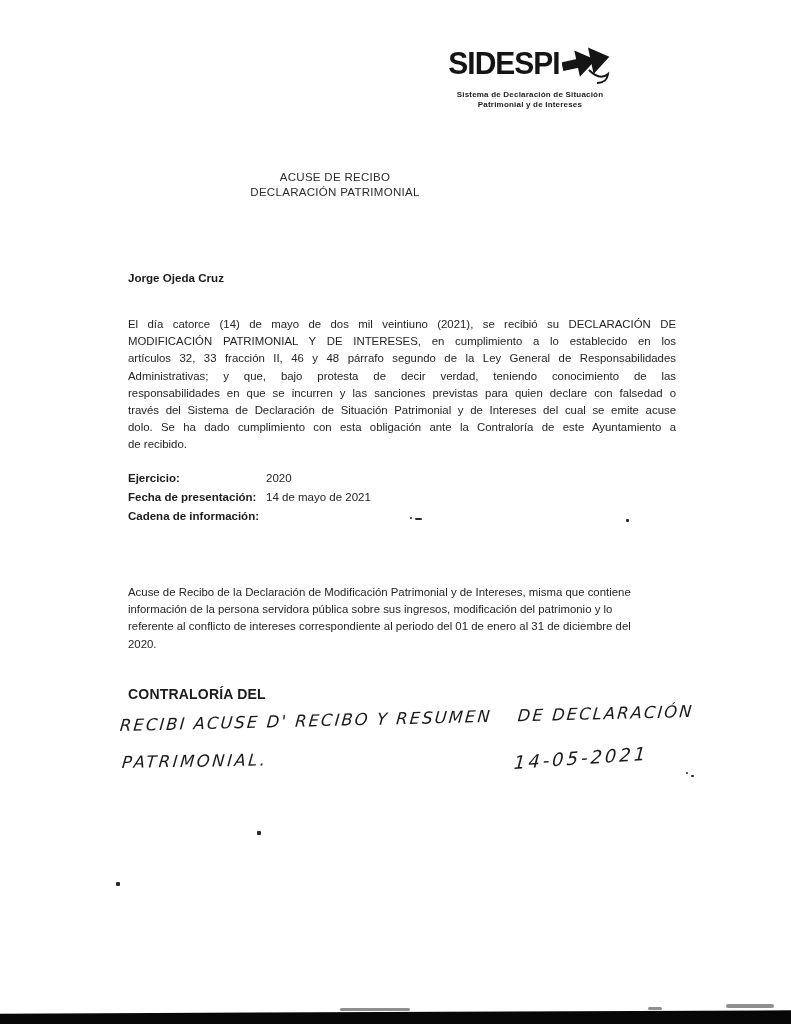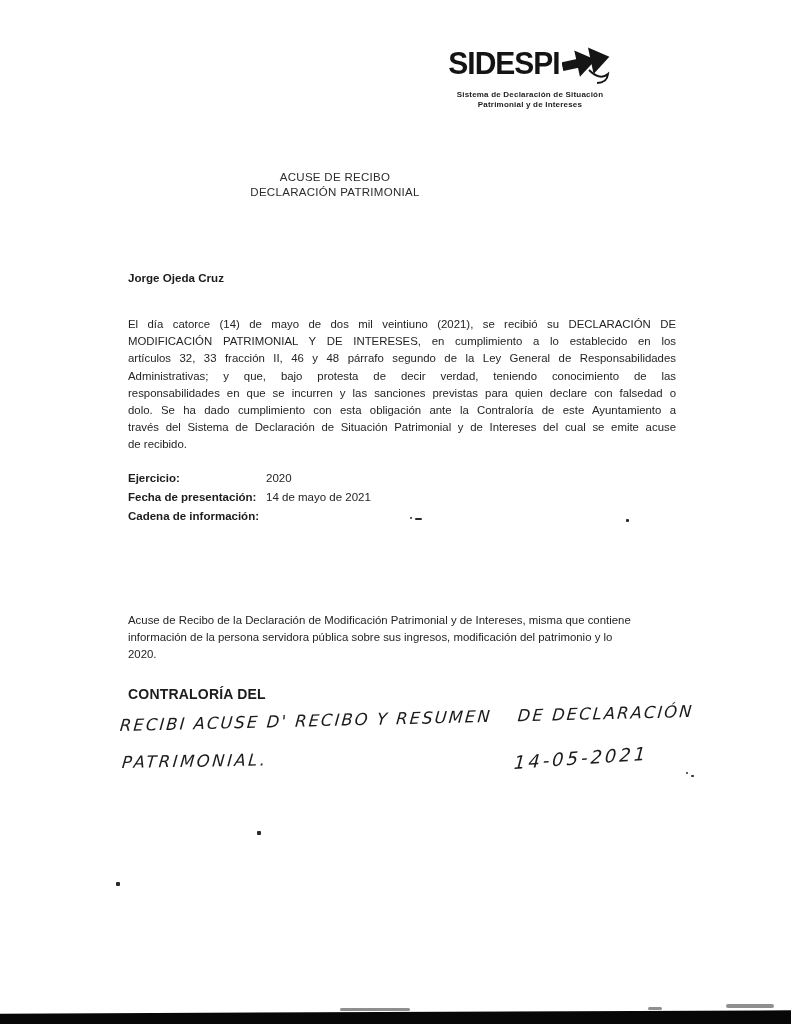--- a/index.html
+++ b/index.html
@@ -117,21 +117,20 @@
   }
 
   
   .para2 {
     position: absolute;
     left: 128px;
     top: 584px;
     width: 556px;
     font-size: 11.4px;
     color: #242424;
-    margin-top: 28px;
   }
   .pline { line-height: 17.2px; white-space: nowrap; }
 
   
   .office {
     position: absolute;
     left: 128px;
     top: 686px;
     font-size: 14px;
     font-weight: bold;
@@ -223,22 +222,22 @@
   </div>
 
   <div class="recipient">Jorge Ojeda Cruz</div>
 
   <div class="para1">
     <div class="jline">El día catorce (14) de mayo de dos mil veintiuno (2021), se recibió su DECLARACIÓN DE</div>
     <div class="jline">MODIFICACIÓN PATRIMONIAL Y DE INTERESES, en cumplimiento a lo establecido en los</div>
     <div class="jline">artículos 32, 33 fracción II, 46 y 48 párrafo segundo de la Ley General de Responsabilidades</div>
     <div class="jline">Administrativas; y que, bajo protesta de decir verdad, teniendo conocimiento de las</div>
     <div class="jline">responsabilidades en que se incurren y las sanciones previstas para quien declare con falsedad o</div>
+    <div class="jline">través del Sistema de Declaración de Situación Patrimonial y de Intereses del cual se emite acuse</div>
     <div class="jline">dolo. Se ha dado cumplimiento con esta obligación ante la Contraloría de este Ayuntamiento a</div>
-    <div class="jline">través del Sistema de Declaración de Situación Patrimonial y de Intereses del cual se emite acuse</div>
     <div class="jline-last">de recibido.</div>
   </div>
 
   <div class="fields">
     <div class="field-row">
       <div class="field-label">Ejercicio:</div>
       <div class="field-value">2020</div>
     </div>
     <div class="field-row">
       <div class="field-label">Fecha de presentación:</div>
@@ -246,20 +245,21 @@
     </div>
     <div class="field-row">
       <div class="field-label">Cadena de información:</div>
       <div class="field-value"></div>
     </div>
   </div>
 
   <div class="para2">
     <div class="pline">Acuse de Recibo de la Declaración de Modificación Patrimonial y de Intereses, misma que contiene</div>
     <div class="pline">información de la persona servidora pública sobre sus ingresos, modificación del patrimonio y lo</div>
+    <div class="pline">referente al conflicto de intereses correspondiente al periodo del 01 de enero al 31 de diciembre del</div>
     <div class="pline">2020.</div>
   </div>
 
   <div class="office">CONTRALORÍA DEL</div>
 
   <div class="hand hand-l1"><span>RECIBI ACUSE D' RECIBO Y RESUMEN</span><span class="hand-gap"></span><span>DE DECLARACIÓN</span></div>
   <div class="hand hand-l2">PATRIMONIAL.</div>
   <div class="hand hand-date">14-05-2021</div>
 
   <div class="speck" style="left:410px; top:517px; width:2px; height:2px;"></div>

